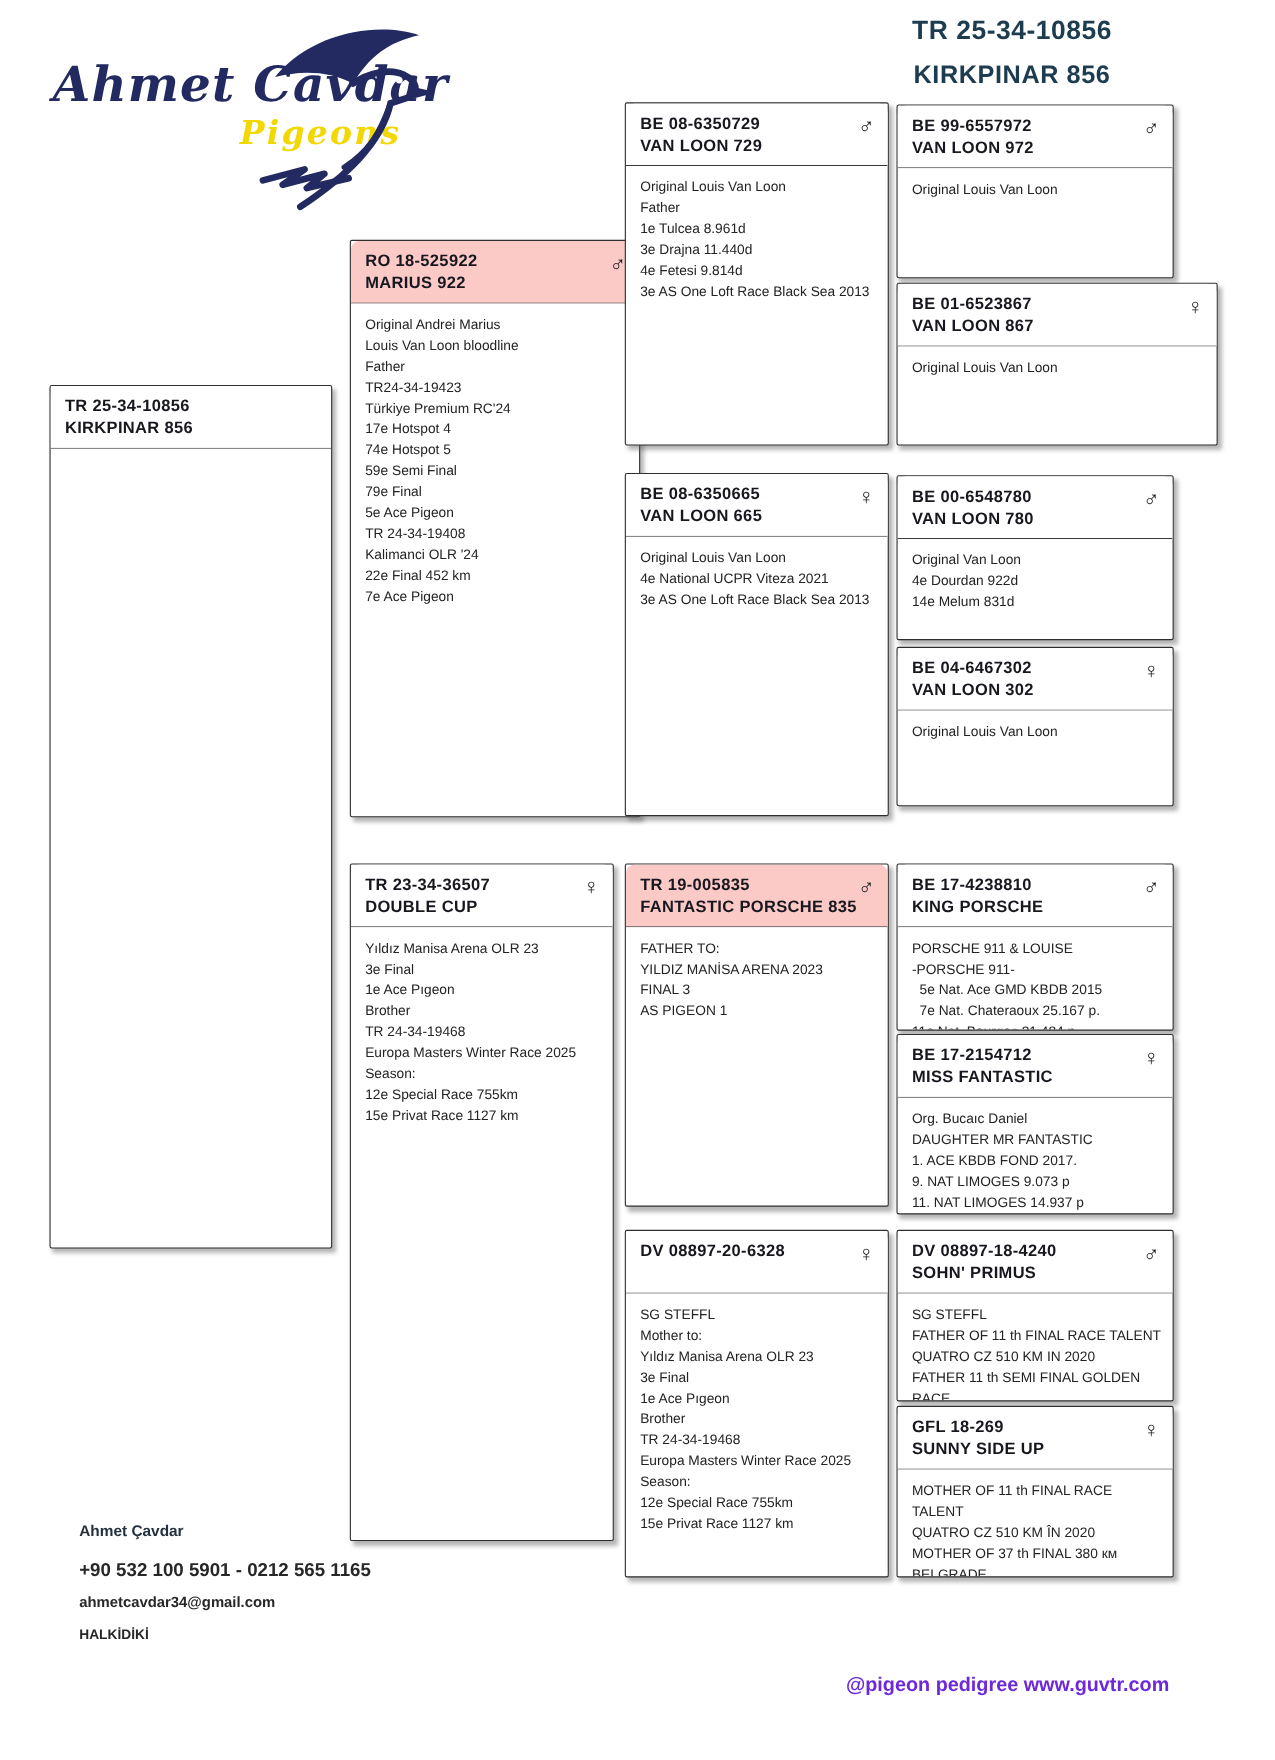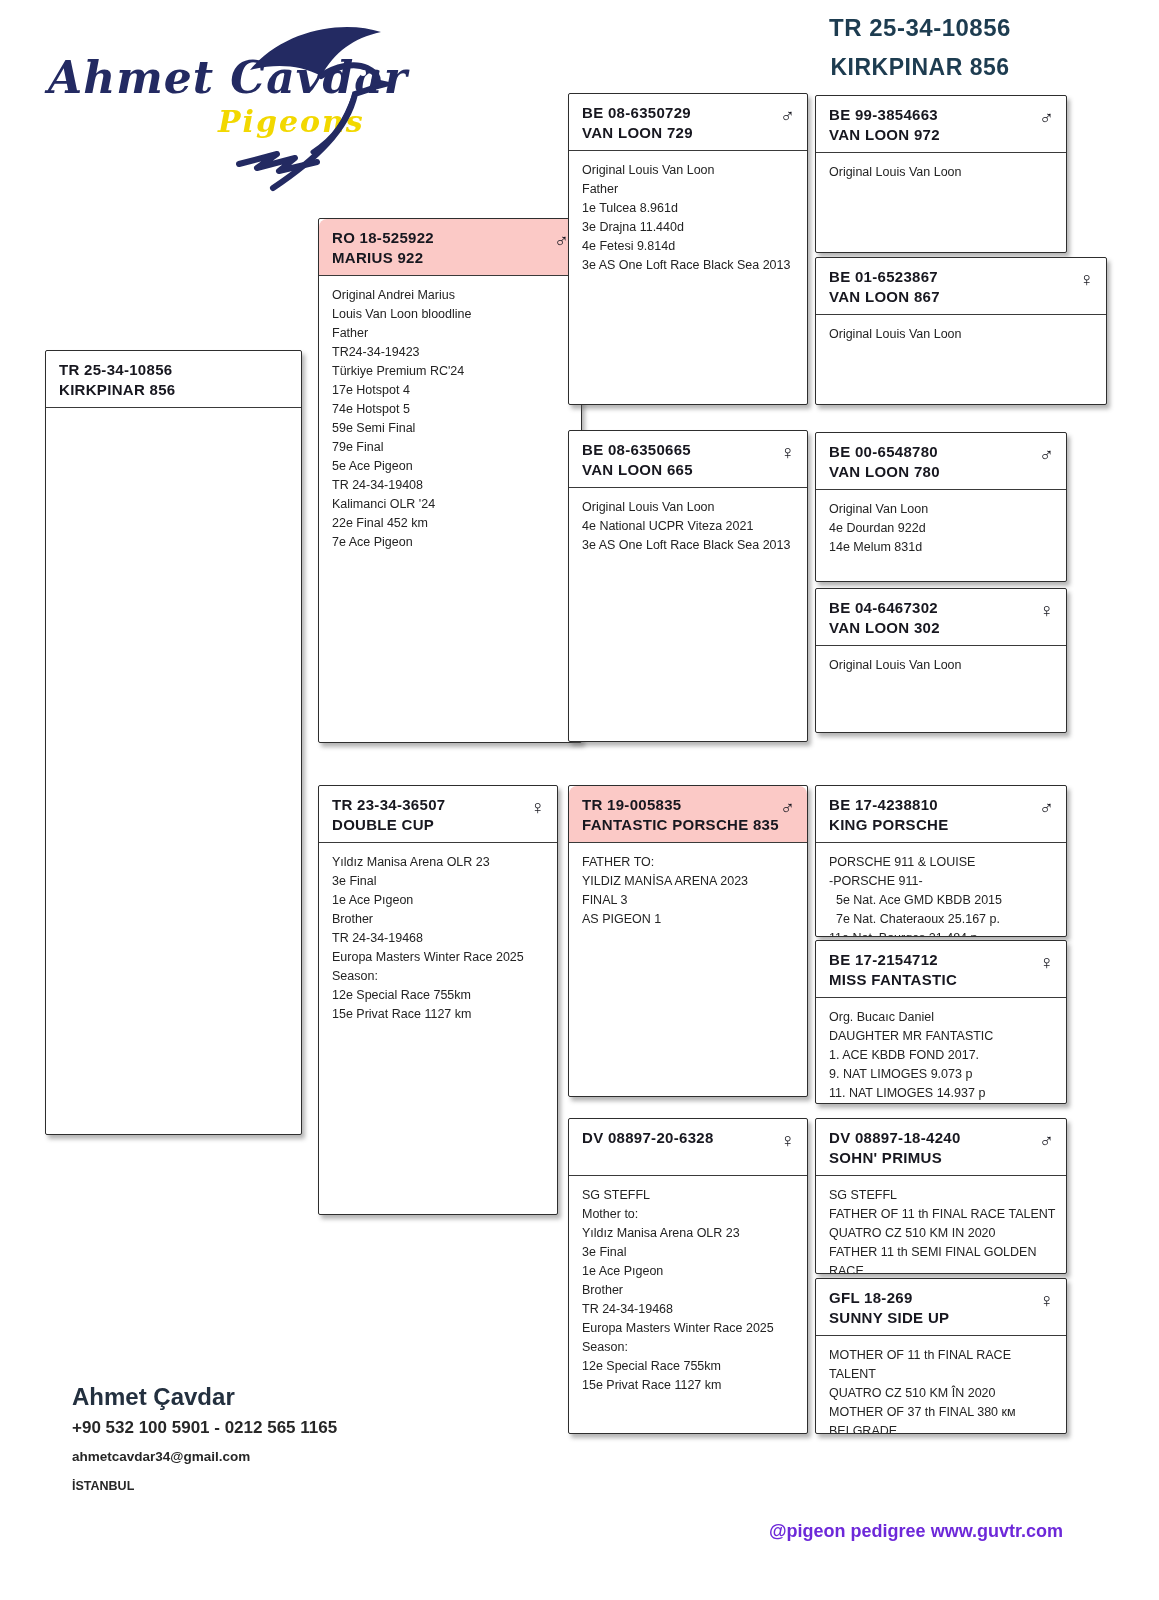--- a/index.html
+++ b/index.html
@@ -48,21 +48,21 @@
   }
   .sex-icon { font-size:20px; font-weight:700; color:#17171f; line-height:1; margin-top:2px; }
   .box-body {
     padding:10px 10px 8px 13px;
     font-size:12.5px; line-height:1.52; color:#232323;
     white-space:pre-wrap;
   }
   
   .footer-name {
     position:absolute; left:72px; top:1383px;
-    font-size:24px; font-weight:700; color:#23303f;
+    font-size:14px; font-weight:700; color:#23303f;
   }
   .footer-phone {
     position:absolute; left:72px; top:1418px;
     font-size:17px; font-weight:700; color:#272727;
   }
   .footer-email {
     position:absolute; left:72px; top:1449px;
     font-size:13.5px; font-weight:700; color:#272727;
   }
   .footer-city {
@@ -124,21 +124,21 @@
 74e Hotspot 5
 59e Semi Final
 79e Final
 5e Ace Pigeon
 TR 24-34-19408
 Kalimanci OLR '24
 22e Final 452 km
 7e Ace Pigeon</div>
   </div>
 
-  <div class="box" style="left:318px; top:785px; width:240px; height:430px;">
+  <div class="box" style="left:318px; top:785px; width:240px; height:616px;">
     <div class="box-header">
       <div>
         <div class="box-id">TR 23-34-36507</div>
         <div class="box-id">DOUBLE CUP</div>
       </div>
       <div class="sex-icon">♀</div>
     </div>
     <div class="box-body">Yıldız Manisa Arena OLR 23
 3e Final
 1e Ace Pıgeon
@@ -209,21 +209,21 @@
 TR 24-34-19468
 Europa Masters Winter Race 2025
 Season:
 12e Special Race 755km
 15e Privat Race 1127 km</div>
   </div>
 
   <div class="box" style="left:815px; top:95px; width:252px; height:158px;">
     <div class="box-header">
       <div>
-        <div class="box-id">BE 99-3854663</div>
+        <div class="box-id">BE 99-6557972</div>
         <div class="box-id">VAN LOON 972</div>
       </div>
       <div class="sex-icon">♂</div>
     </div>
     <div class="box-body">Original Louis Van Loon</div>
   </div>
 
   <div class="box" style="left:815px; top:257px; width:292px; height:148px;">
     <div class="box-header">
       <div>
@@ -315,16 +315,16 @@
     <div class="box-body">MOTHER OF 11 th FINAL RACE TALENT
 QUATRO CZ 510 KM ÎN 2020
 MOTHER OF 37 th FINAL 380 км BELGRADE
 OLR 2021
 MOTHER OF 172 nd FINAL HALKİDİKİ OLR</div>
   </div>
 
   <div class="footer-name">Ahmet Çavdar</div>
   <div class="footer-phone">+90 532 100 5901 - 0212 565 1165</div>
   <div class="footer-email">ahmetcavdar34@gmail.com</div>
-  <div class="footer-city">İSTANBUL</div>
+  <div class="footer-city">HALKİDİKİ</div>
   <div class="footer-credit">@pigeon pedigree www.guvtr.com</div>
 
 </div>
 
 </body></html>

